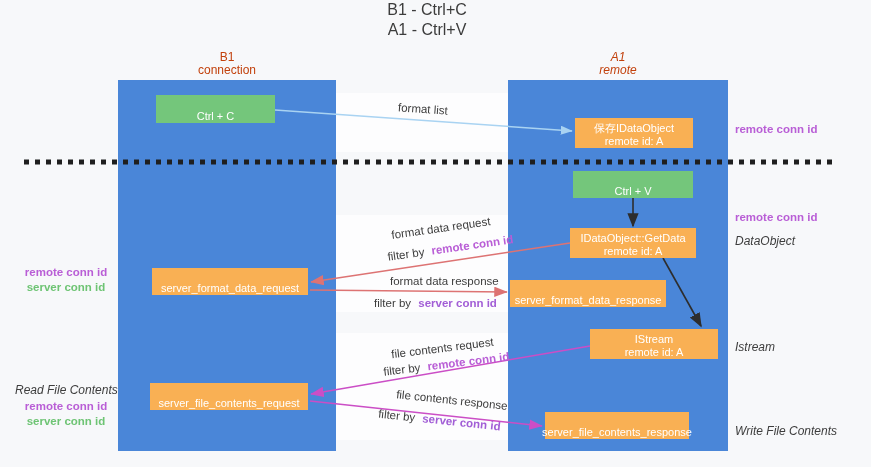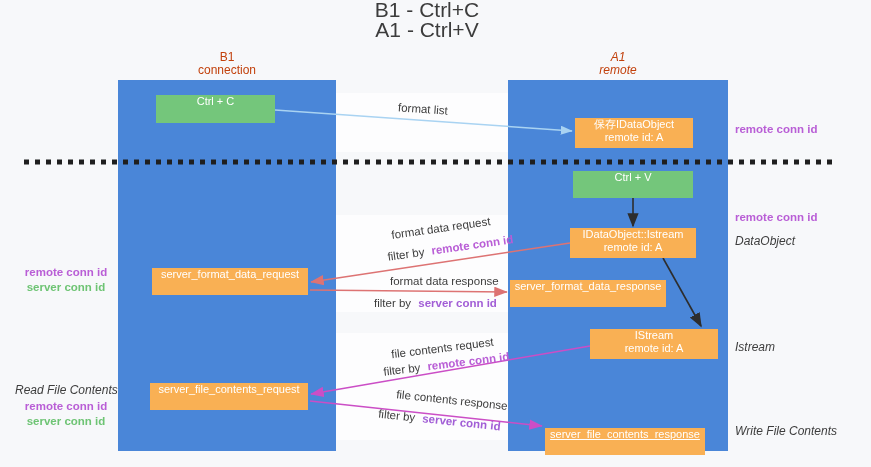--- a/index.html
+++ b/index.html
@@ -8,27 +8,27 @@
     position: relative;
     width: 871px; height: 467px;
     background: #f7f8fa;
     overflow: hidden;
   }
   .abs { position: absolute; }
   .band { background:#fdfdfe; z-index:1; }
   .lifeline { background:#4a86d8; z-index:0; }
   .title {
     left:0; top:6; width:854px; text-align:center;
-    font-size:21px; line-height:20px; color:#3c3c3c; z-index:5;
+    font-size:16px; line-height:20px; color:#3c3c3c; z-index:5;
   }
   .actor-head {
     text-align:center; font-size:12px; line-height:13px; color:#c2410c; z-index:5;
   }
   .node {
-    display:flex; flex-direction:column; align-items:center; justify-content:flex-start;
+    display:flex; flex-direction:column; align-items:center; justify-content:flex-end;
     color:#ffffff; font-size:11px; line-height:13px; text-align:center;
     z-index:3; white-space:nowrap;
   }
   .node.orange { background:#f9b054; }
   .node.green  { background:#74c67b; }
   .msg-label {
     font-size:11.5px; color:#3d3d3d; white-space:nowrap; z-index:4;
     transform-origin:50% 50%;
   }
   .msg-label .key { font-weight:bold; margin-left:4px; }
@@ -106,42 +106,42 @@
   <div class="abs node orange" style="left:575px; top:118px; width:118px; height:30px;">
     <div>保存IDataObject</div>
     <div>remote id: A</div>
   </div>
 
   <div class="abs node green" style="left:573px; top:171px; width:120px; height:27px;">
     <div>Ctrl + V</div>
   </div>
 
   <div class="abs node orange" style="left:570px; top:228px; width:126px; height:30px;">
-    <div>IDataObject::Istream</div>
+    <div>IDataObject::GetData</div>
     <div>remote id: A</div>
   </div>
 
   <div class="abs node orange" style="left:152px; top:268px; width:156px; height:27px;">
     <div>server_format_data_request</div>
   </div>
 
   <div class="abs node orange" style="left:510px; top:280px; width:156px; height:27px;">
     <div>server_format_data_response</div>
   </div>
 
   <div class="abs node orange" style="left:590px; top:329px; width:128px; height:30px;">
     <div>IStream</div>
     <div>remote id: A</div>
   </div>
 
   <div class="abs node orange" style="left:150px; top:383px; width:158px; height:27px;">
     <div>server_file_contents_request</div>
   </div>
 
-  <div class="abs node orange" style="left:545px; top:428px; width:160px; height:27px;text-decoration:underline;">
+  <div class="abs node orange" style="left:545px; top:412px; width:144px; height:27px;">
     <div>server_file_contents_response</div>
   </div>
 
   <div class="abs msg-label" style="left:398px; top:103px; transform:rotate(4deg);">
     <span>format list</span>
   </div>
 
   <div class="abs msg-label" style="left:391px; top:222px; transform:rotate(-8deg);">
     <span>format data request</span>
   </div>

